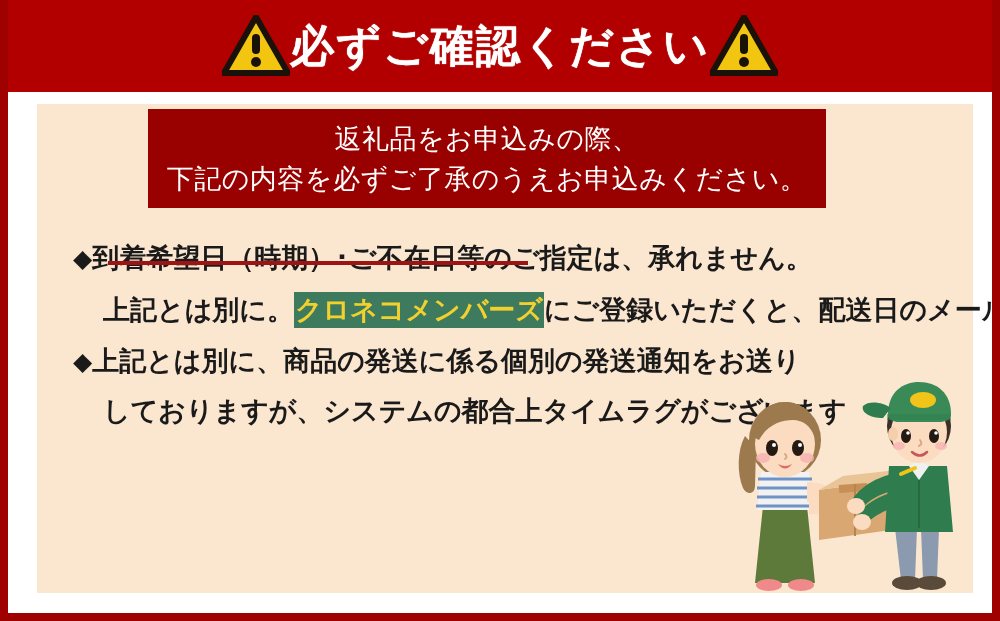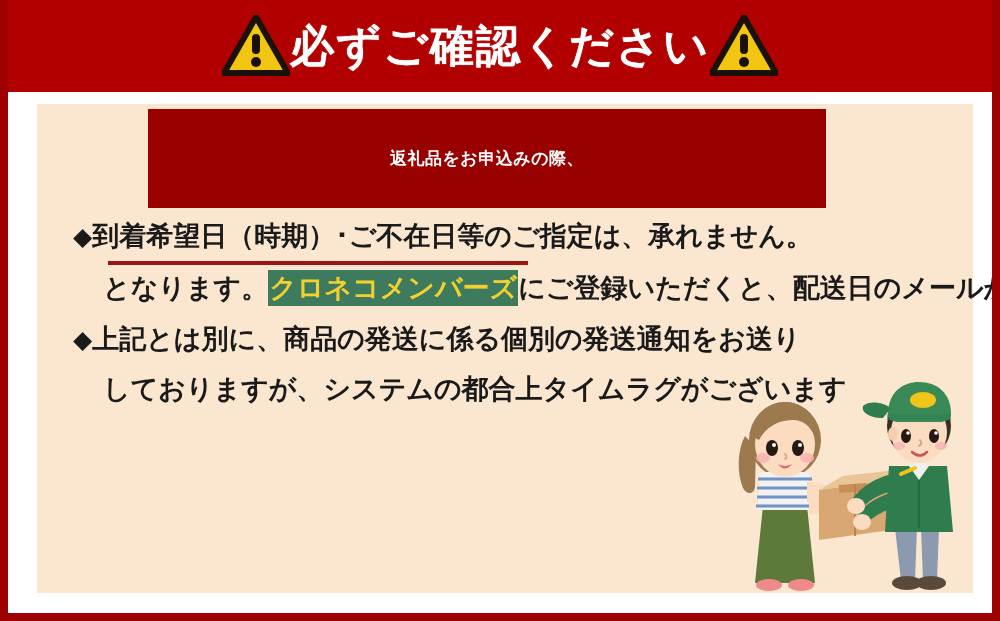--- a/index.html
+++ b/index.html
@@ -54,31 +54,31 @@
     width:678px; height:99px;
     background:#990000;
     display:flex;
     flex-direction:column;
     align-items:center;
     justify-content:center;
     gap:4px;
   }
   .sub-banner .line {
     color:#ffffff;
-    font-size:17px;
-    font-weight:bold;
+    font-size:27px;
+    font-weight:normal;
     line-height:1.3;
     white-space:nowrap;
     letter-spacing:0.5px;
   }
 
   
   .body-text {
     position:absolute;
-    left:36px; top:107px;
+    left:36px; top:129px;
     width:880px;
   }
   .para { margin-bottom:2px; }
   .tline {
     color:#1a1a1a;
     font-size:27px;
     font-weight:bold;
     line-height:49px;
     white-space:nowrap;
     letter-spacing:0px;
@@ -126,30 +126,31 @@
       <path d="M34 2 L66 58 L2 58 Z" fill="#f2c511" stroke="#1a1208" stroke-width="6" stroke-linejoin="round"></path>
       <rect x="30" y="19" width="8" height="20" rx="4" fill="#1a1208"></rect>
       <circle cx="34" cy="47" r="5" fill="#1a1208"></circle>
     </svg>
   </div>
 
   <div class="panel">
 
     <div class="sub-banner">
       <div class="line">返礼品をお申込みの際、</div>
+      <div class="line">下記の内容を必ずご了承のうえお申込みください。</div>
     </div>
 
     <div class="body-text">
 
       <div class="para">
         <div class="tline"><span class="diamond">◆</span><span>到着希望日（時期）･ご不在日等のご指定は、承れません。</span></div>
       </div>
 
       <div class="para">
-        <div class="tline indent"><span>となります。</span><span class="hl">クロネコメンバーズ</span><span>にご登録いただくと、配送日のメールが</span></div>
+        <div class="tline indent"><span>上記とは別に。</span><span class="hl">クロネコメンバーズ</span><span>にご登録いただくと、配送日のメールが</span></div>
       </div>
 
       <div class="para">
         <div class="tline"><span class="diamond">◆</span><span>上記とは別に、商品の発送に係る個別の発送通知をお送り</span></div>
         <div class="tline indent"><span>しておりますが、システムの都合上タイムラグがございます</span></div>
       </div>
 
     </div>
 
     <div class="underline-rule"></div>

